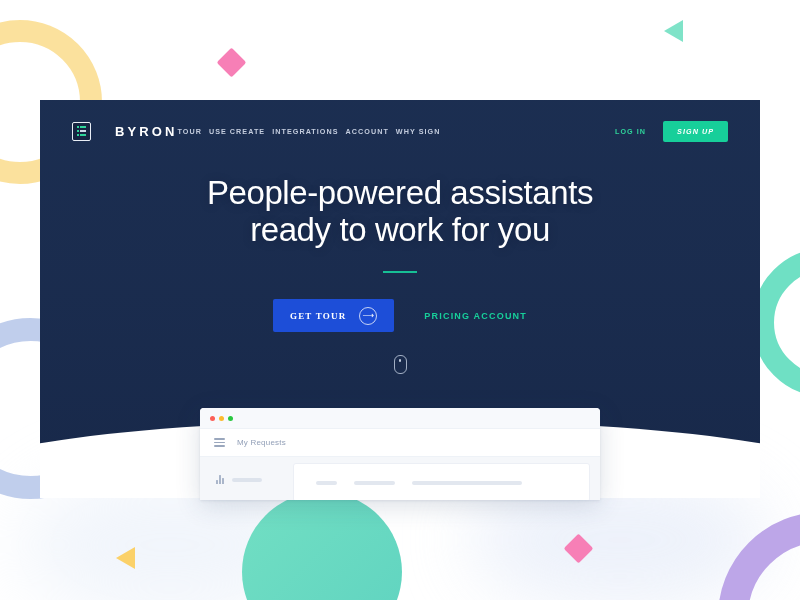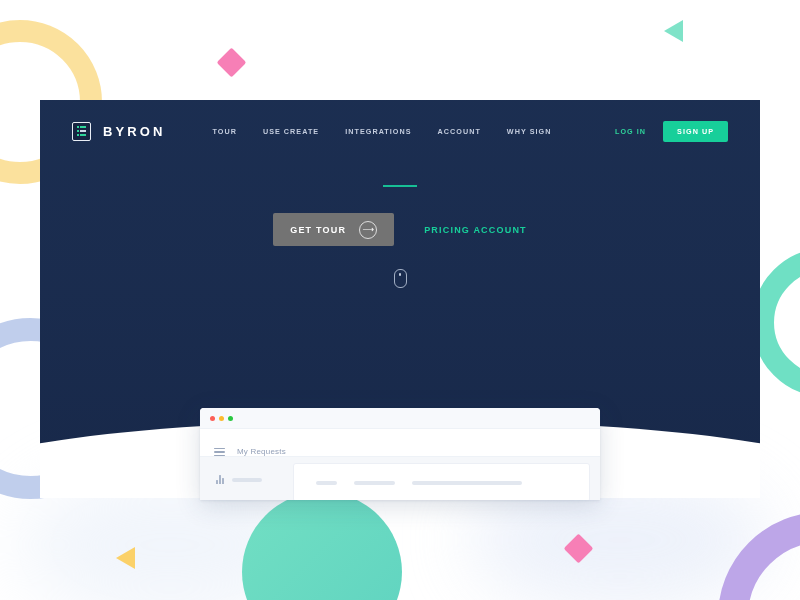--- a/index.html
+++ b/index.html
@@ -141,21 +141,21 @@
   }
 
   
   #nav {
     position: absolute; left: 0; top: 0;
     width: 720px; height: 62px;
     display: flex; align-items: center;
     padding: 0 32px;
     box-sizing: border-box;
   }
-  .brand { display: flex; align-items: center; gap: 12px; }
+  .brand { display: flex; align-items: center; gap: 24px; }
   .brand-mark {
     width: 17px; height: 17px;
     border: 1.6px solid #e9eef6;
     border-radius: 2px;
     display: flex; align-items: center; justify-content: center;
     background: rgba(18,30,54,.55);
   }
   .brand-mark-inner {
     width: 9px; height: 10px;
     display: flex; flex-direction: column; justify-content: space-between;
@@ -166,22 +166,21 @@
   .bm-line.green { background: #2fd39a; }
   .brand-name {
     color: #ffffff;
     font-size: 13px;
     font-weight: bold;
     letter-spacing: 3.1px;
   }
 
   .nav-links {
     display: flex; align-items: center;
-    gap: 26px;
-    margin-left: 47px;
+    gap: 7px;
   }
   .nav-link {
     color: #c3ccdd;
     font-size: 7.2px;
     font-weight: bold;
     letter-spacing: 1.05px;
     text-decoration: none;
     white-space: nowrap;
   }
   .nav-right {
@@ -199,20 +198,21 @@
     background: #17cf9a;
     color: #ffffff;
     font-size: 7.2px;
     font-weight: bold;
     letter-spacing: 1.05px;
     padding: 6px 14px;
     border: none;
     border-radius: 2px;
     cursor: pointer;
     font-family: inherit;
+    font-style: italic;
   }
 
   
   #hero-content {
     position: absolute;
     left: 0; top: 0; width: 720px;
     text-align: center;
     padding-top: 62px;
   }
   .hero-title {
@@ -236,28 +236,28 @@
     line-height: 17px;
     margin: 19px auto 0;
     width: 300px;
   }
   .hero-cta {
     margin-top: 26px;
     display: flex; align-items: center; justify-content: center;
     gap: 30px;
   }
   .btn-tour {
-    background: #737373;
+    background: #1d4ed8;
     border: none;
     border-radius: 2px;
     padding: 0 17px;
     height: 33px;
     display: flex; align-items: center; gap: 13px;
     cursor: pointer;
-    font-family: Liberation Sans, sans-serif;
+    font-family: Liberation Serif, serif;
   }
   .btn-tour-label {
     color: #ffffff;
     font-size: 9px;
     font-weight: bold;
     letter-spacing: 1.2px;
   }
   .arrow-circle {
     width: 16px; height: 16px;
     border-radius: 50%;
@@ -313,21 +313,21 @@
     border-bottom: 1px solid #eef2f7;
   }
   .dot { width: 5px; height: 5px; border-radius: 50%; }
   .dot-red { background: #fc5f57; }
   .dot-yellow { background: #fcbb2e; }
   .dot-green { background: #2ac840; }
 
   .win-header {
     height: 27px;
     background: #ffffff;
-    display: flex; align-items: flex-end;
+    display: flex; align-items: center;
     padding-left: 14px;
     gap: 12px;
     border-bottom: 1px solid #eef2f7;
   }
   .hamburger {
     width: 11px;
     display: flex; flex-direction: column; gap: 2px;
   }
   .hamburger span { display: block; height: 1.4px; background: #9aa7bd; border-radius: 1px; }
   .win-title {
@@ -423,20 +423,24 @@
         <a class="nav-link" href="#">WHY SIGN</a>
       </div>
 
       <div class="nav-right">
         <a class="nav-login" href="#">LOG IN</a>
         <button class="nav-signup">SIGN UP</button>
       </div>
     </nav>
 
     <div id="hero-content">
+      <h1 class="hero-title">
+        <span>People-powered assistants</span><br>
+        <span>ready to work for you</span>
+      </h1>
 
       <div class="hero-rule"></div>
 
 
       <div class="hero-cta">
         <button class="btn-tour">
           <span class="btn-tour-label">GET TOUR</span>
           <span class="arrow-circle">⟶</span>
         </button>
         <button class="btn-create">PRICING ACCOUNT</button>

